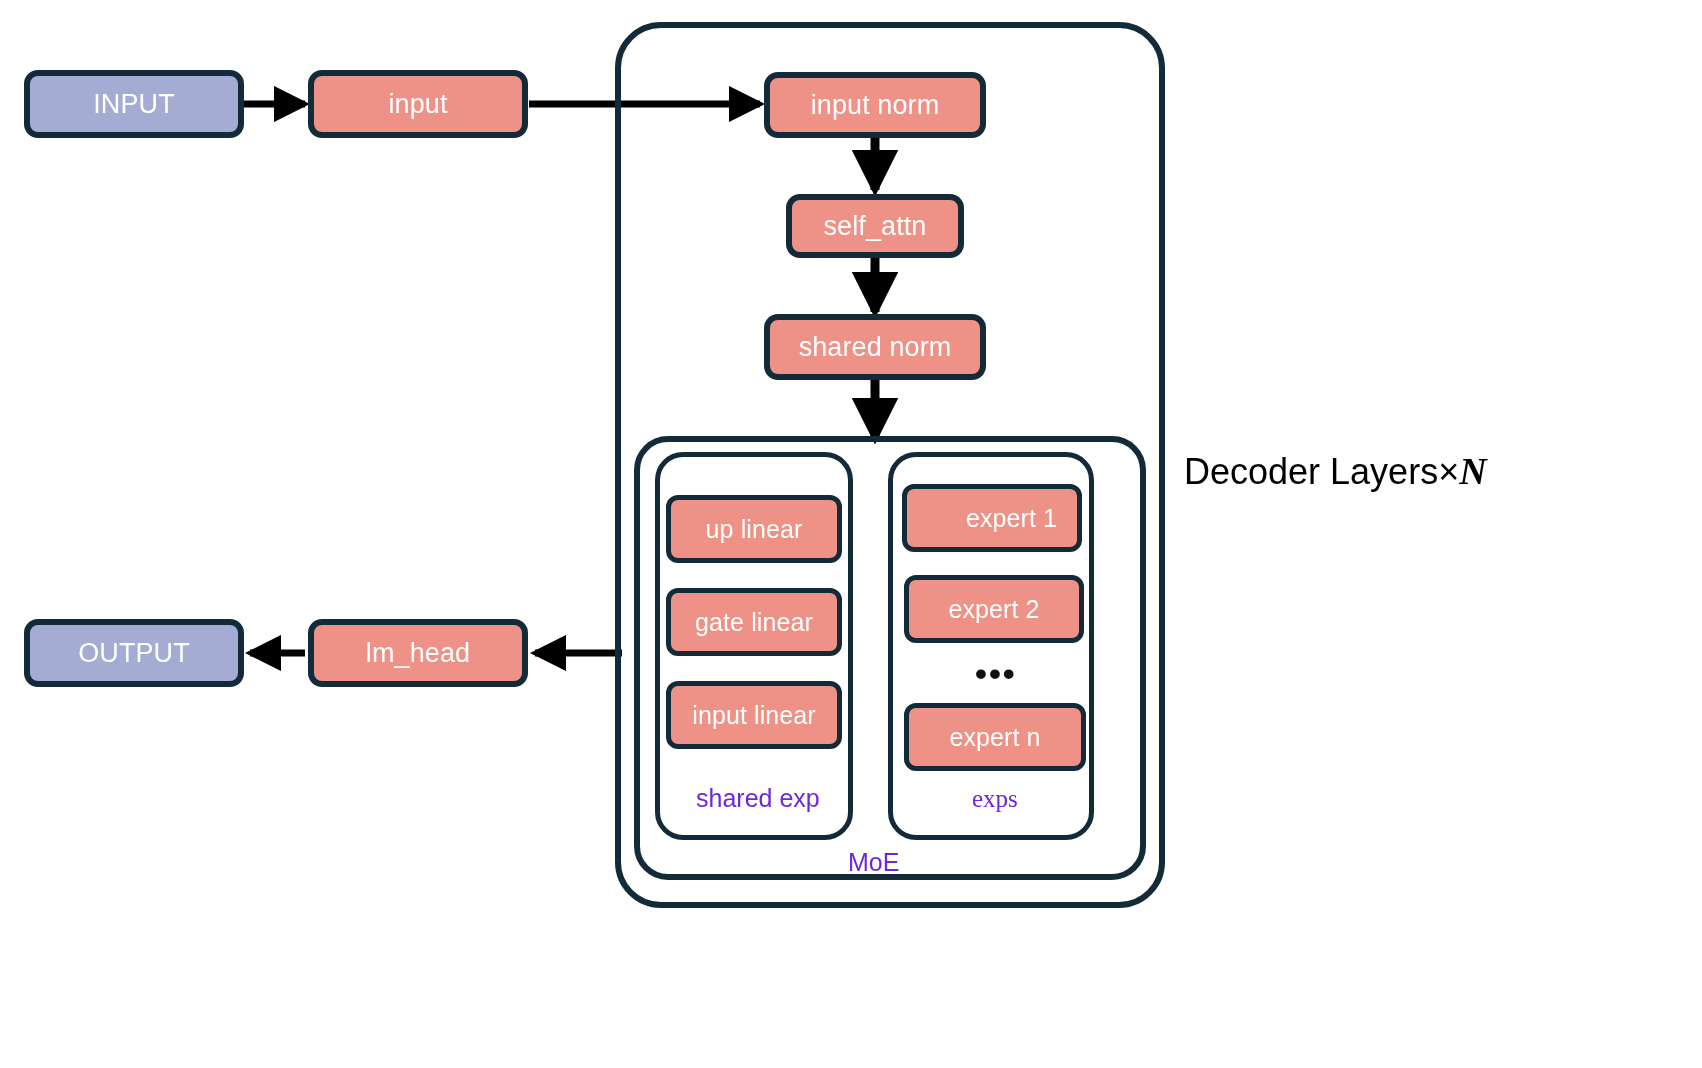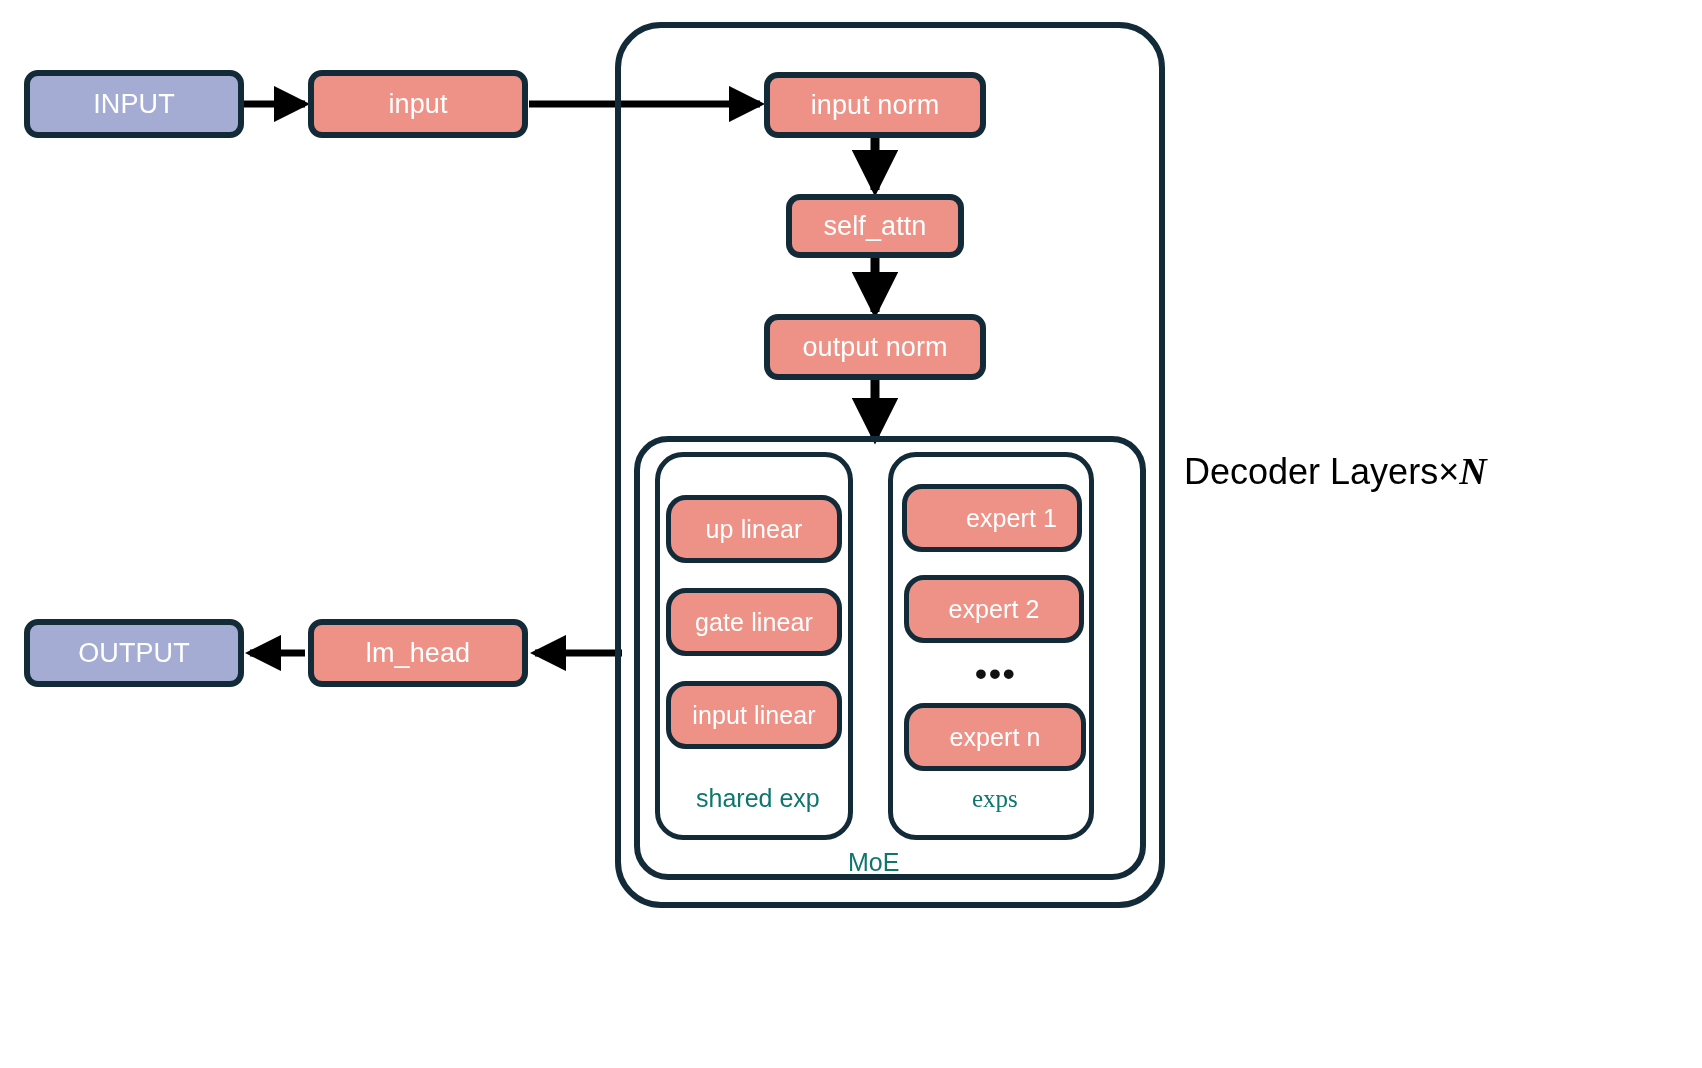--- a/index.html
+++ b/index.html
@@ -44,39 +44,39 @@
     letter-spacing: 0.1px;
     white-space: nowrap;
     z-index: 3;
   }
   .node.salmon { background: #ee9287; }
   .node.violet { background: #a4acd4; }
 
   .node.small {
     font-size: 25px;
     border-width: 5px;
-    border-radius: 20px;
+    border-radius: 12px;
   }
 
   
   .frame {
     position: absolute;
     box-sizing: border-box;
     border: 6px solid #132a38;
     background: transparent;
     z-index: 1;
   }
   .frame.decoder   { border-radius: 46px; }
   .frame.moe       { border-radius: 34px; border-width: 6px; }
   .frame.subgroup  { border-radius: 28px; border-width: 5px; }
 
   
   .caption {
     position: absolute;
-    color: #0f766e;
+    color: #6d28d9;
     font-size: 25px;
     line-height: 1;
     white-space: nowrap;
     z-index: 4;
   }
   .caption.ellipsis {
     font-size: 34px;
     letter-spacing: 2px;
     font-weight: 700;
     color: #111111;
@@ -148,21 +148,21 @@
 
   <div class="node salmon" style="left:764px; top:72px; width:222px; height:66px;">
     <span>input norm</span>
   </div>
 
   <div class="node salmon" style="left:786px; top:194px; width:178px; height:64px;">
     <span>self_attn</span>
   </div>
 
   <div class="node salmon" style="left:764px; top:314px; width:222px; height:66px;">
-    <span>output norm</span>
+    <span>shared norm</span>
   </div>
 
   <div class="frame moe" style="left:634px; top:436px; width:512px; height:444px;"></div>
 
   <div class="caption" style="left:848px; top:850px;">MoE</div>
 
   <div class="frame subgroup" style="left:655px; top:452px; width:198px; height:388px;"></div>
 
   <div class="node salmon small" style="left:666px; top:495px; width:176px; height:68px;">
     <span>up linear</span>

